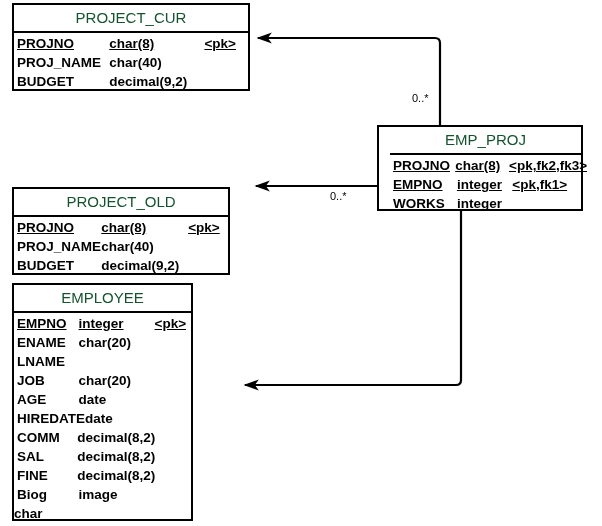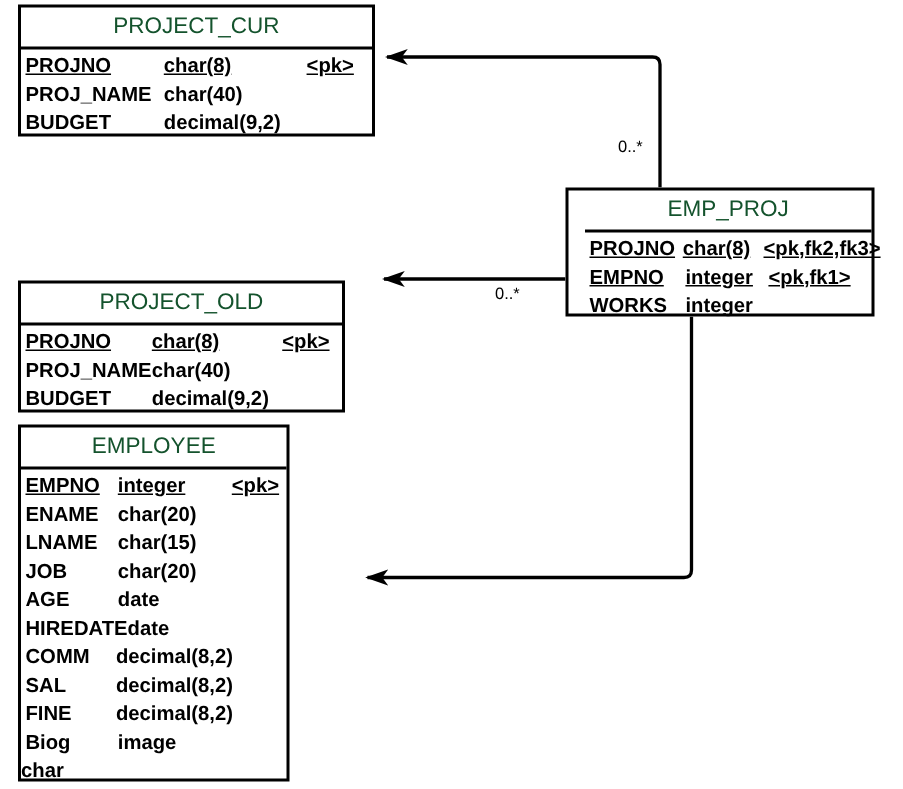--- a/index.html
+++ b/index.html
@@ -184,21 +184,20 @@
         <div class="attr-type"><span>integer</span></div>
         <div class="attr-key"><span>&lt;pk&gt;</span></div>
       </div>
       <div class="attr-row">
         <div class="attr-name">ENAME</div>
         <div class="attr-type">char(20)</div>
         <div class="attr-key"></div>
       </div>
       <div class="attr-row">
         <div class="attr-name">LNAME</div>
-        <div class="attr-type">char(15)</div>
         <div class="attr-key"></div>
       </div>
       <div class="attr-row">
         <div class="attr-name">JOB</div>
         <div class="attr-type">char(20)</div>
         <div class="attr-key"></div>
       </div>
       <div class="attr-row">
         <div class="attr-name">AGE</div>
         <div class="attr-type">date</div>

